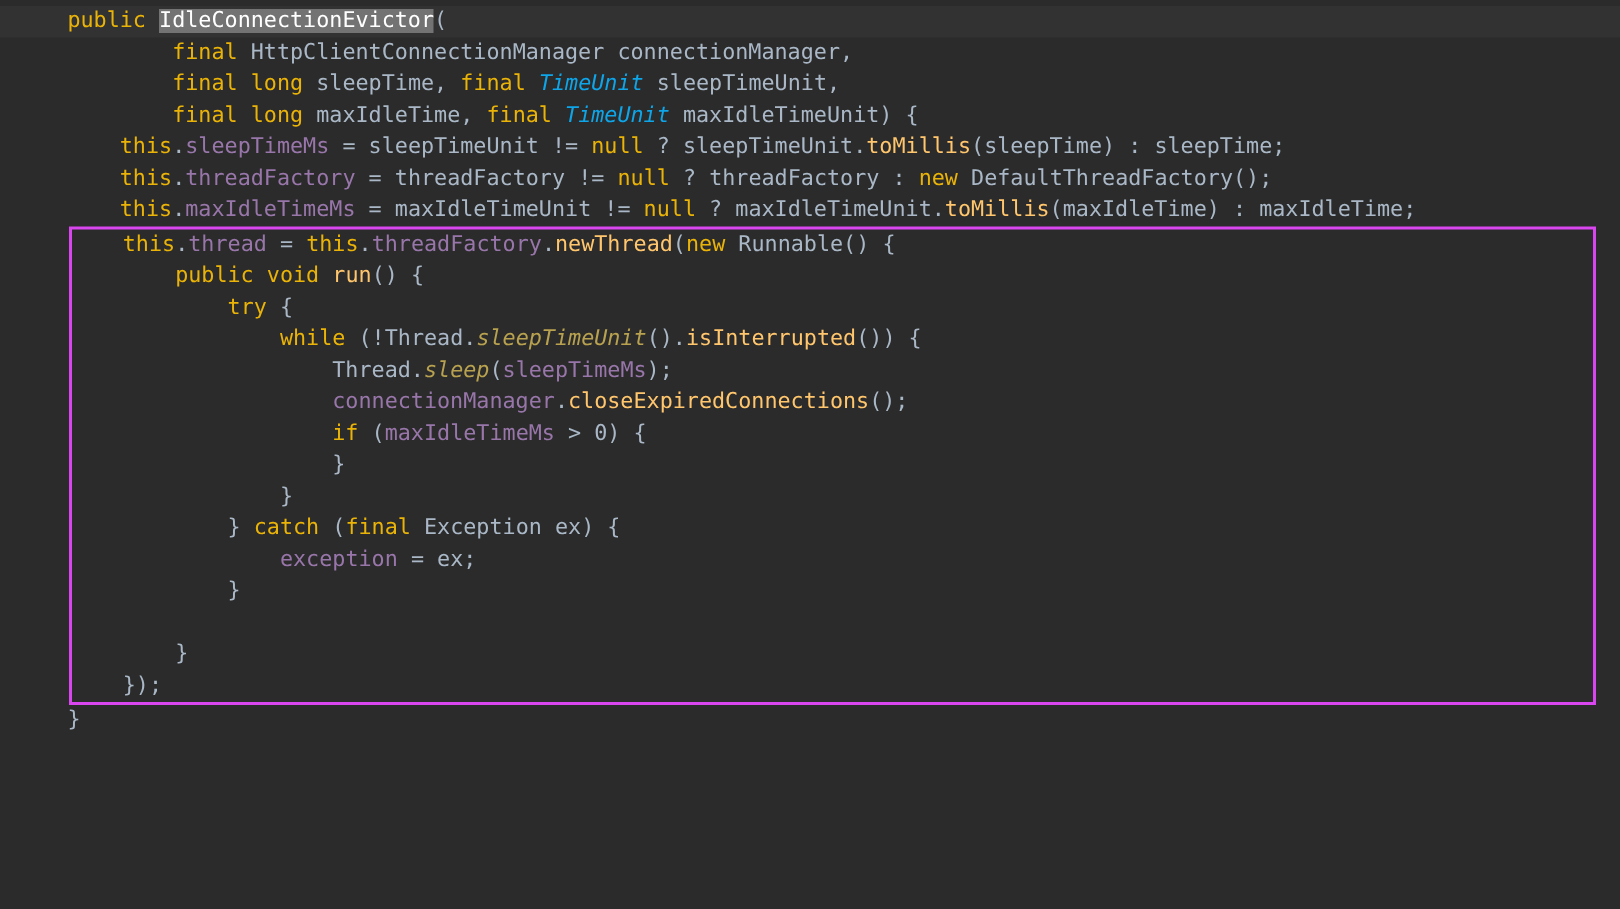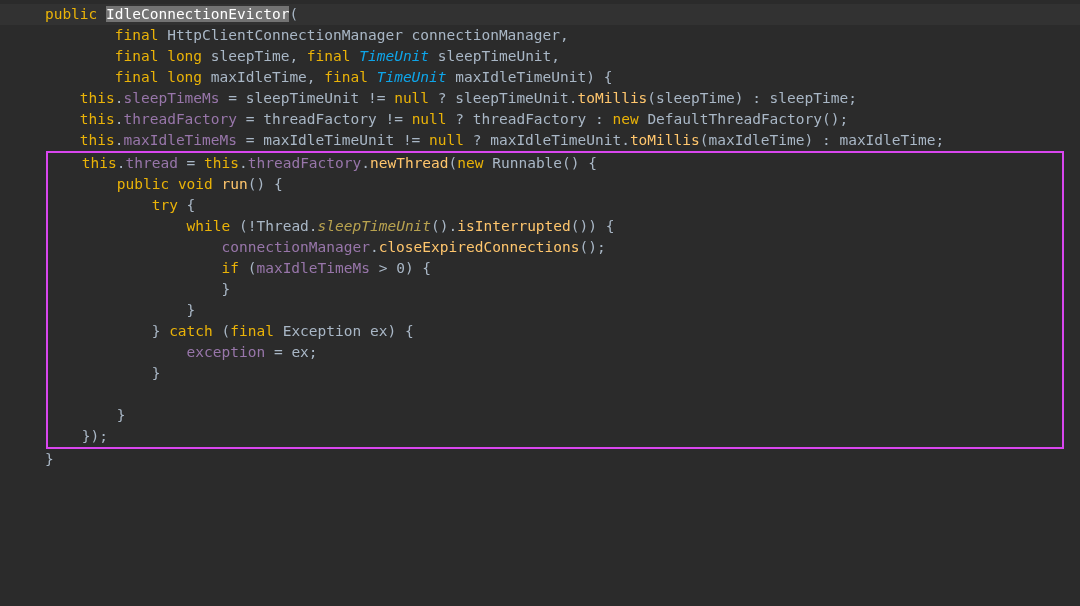--- a/index.html
+++ b/index.html
@@ -49,20 +49,21 @@
 <div class="code-line">            <span class="kw">final</span> <span class="kw">long</span> <span>sleepTime</span>, <span class="kw">final</span> <span class="param">TimeUnit</span> <span>sleepTimeUnit</span>,</div>
 <div class="code-line">            <span class="kw">final</span> <span class="kw">long</span> <span>maxIdleTime</span>, <span class="kw">final</span> <span class="param">TimeUnit</span> <span>maxIdleTimeUnit</span>) {</div>
 <div class="code-line">        <span class="kw">this</span>.<span class="field">sleepTimeMs</span> = <span>sleepTimeUnit</span> != <span class="kw">null</span> ? <span>sleepTimeUnit</span>.<span class="method">toMillis</span>(<span>sleepTime</span>) : <span>sleepTime</span>;</div>
 <div class="code-line">        <span class="kw">this</span>.<span class="field">threadFactory</span> = <span>threadFactory</span> != <span class="kw">null</span> ? <span>threadFactory</span> : <span class="kw">new</span> <span>DefaultThreadFactory</span>();</div>
 <div class="code-line">        <span class="kw">this</span>.<span class="field">maxIdleTimeMs</span> = <span>maxIdleTimeUnit</span> != <span class="kw">null</span> ? <span>maxIdleTimeUnit</span>.<span class="method">toMillis</span>(<span>maxIdleTime</span>) : <span>maxIdleTime</span>;</div>
 <div class="redbox">
 <div class="code-line">        <span class="kw">this</span>.<span class="field">thread</span> = <span class="kw">this</span>.<span class="field">threadFactory</span>.<span class="method">newThread</span>(<span class="kw">new</span> <span>Runnable</span>() {</div>
 <div class="code-line">            <span class="kw">public</span> <span class="kw">void</span> <span class="method">run</span>() {</div>
 <div class="code-line">                <span class="kw">try</span> {</div>
 <div class="code-line">                    <span class="kw">while</span> (!<span>Thread</span>.<span class="static-call">sleepTimeUnit</span>().<span class="method">isInterrupted</span>()) {</div>
+<div class="code-line">                        <span>Thread</span>.<span class="static-call">sleep</span>(<span class="field">sleepTimeMs</span>);</div>
 <div class="code-line">                        <span class="field">connectionManager</span>.<span class="method">closeExpiredConnections</span>();</div>
 <div class="code-line">                        <span class="kw">if</span> (<span class="field">maxIdleTimeMs</span> &gt; <span>0</span>) {</div>
 <div class="code-line">                        }</div>
 <div class="code-line">                    }</div>
 <div class="code-line">                } <span class="kw">catch</span> (<span class="kw">final</span> <span>Exception</span> <span>ex</span>) {</div>
 <div class="code-line">                    <span class="field">exception</span> = <span>ex</span>;</div>
 <div class="code-line">                }</div>
 <div class="code-line"> </div>
 <div class="code-line">            }</div>
 <div class="code-line">        });</div>

